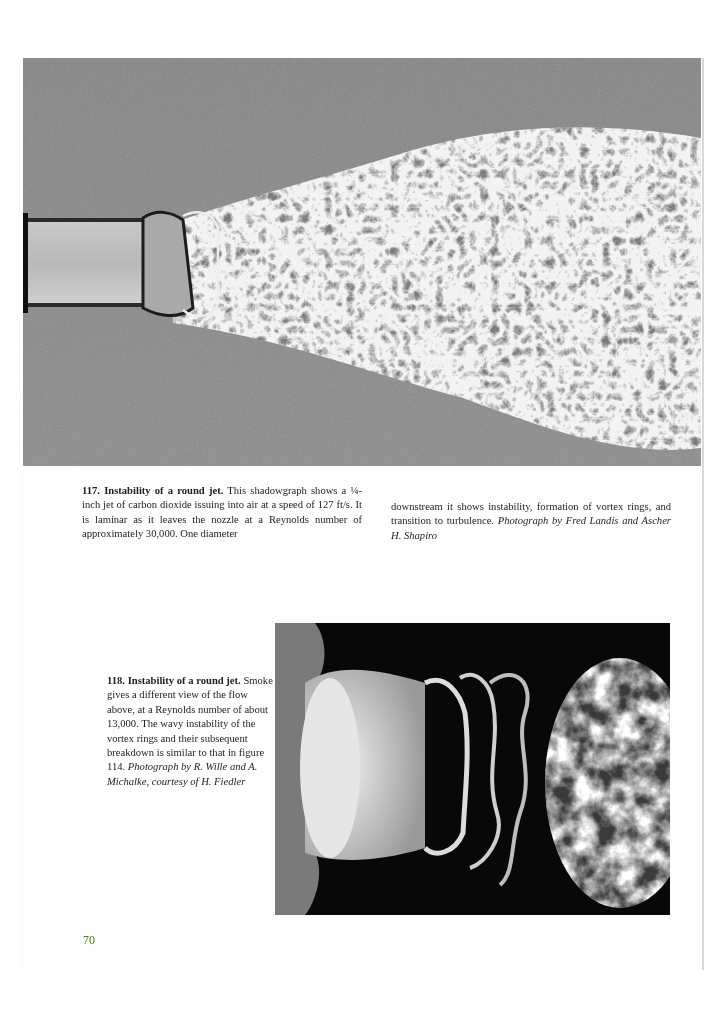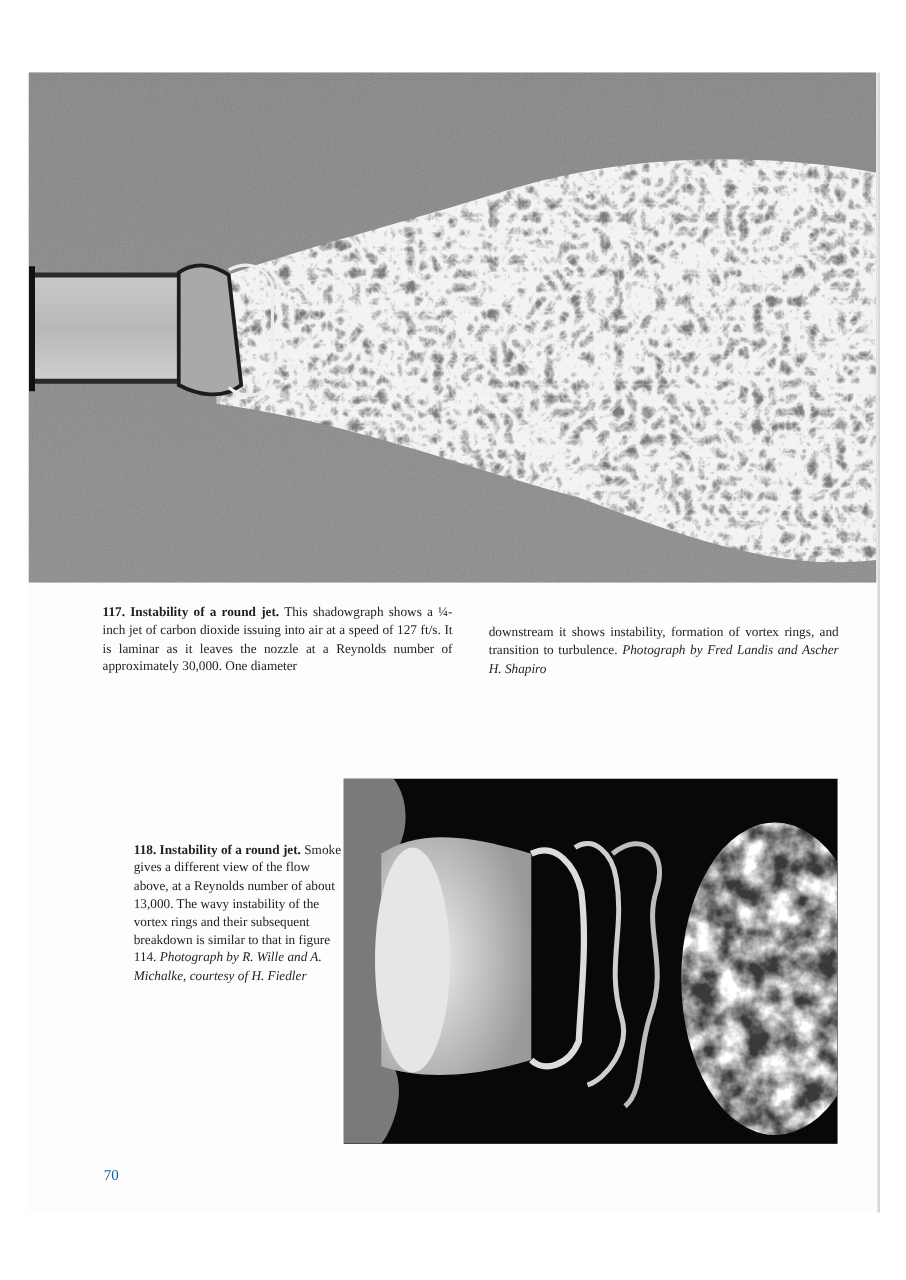--- a/index.html
+++ b/index.html
@@ -22,21 +22,21 @@
   }
   .caption {
     position: absolute; font-family: "Liberation Serif", serif; font-size: 10.6px; line-height: 14.4px;
     text-align: justify; color: #1e1e1e;
   }
   .caption b { font-weight: bold; }
   .caption i { font-style: italic; }
   .cap117a { left: 82px; top: 484px; width: 280px; }
   .cap117b { left: 391px; top: 500px; width: 280px; }
   .cap118 { left: 82px; top: 674px; width: 170px; text-align: left; margin-left: 25px; }
-  .page-number { position: absolute; left: 83px; top: 933px; font-family: "Liberation Serif", serif; font-size: 12px; color: #0369a1; }
+  .page-number { position: absolute; left: 83px; top: 933px; font-family: "Liberation Serif", serif; font-size: 12px; color: #4d7c0f; }
 </style>
 </head>
 <body>
 
 <div class="page"></div>
 
 <div class="photo1">
   <svg viewBox="0 0 678 408" preserveAspectRatio="none">
     <defs>
       <filter id="noise1">

